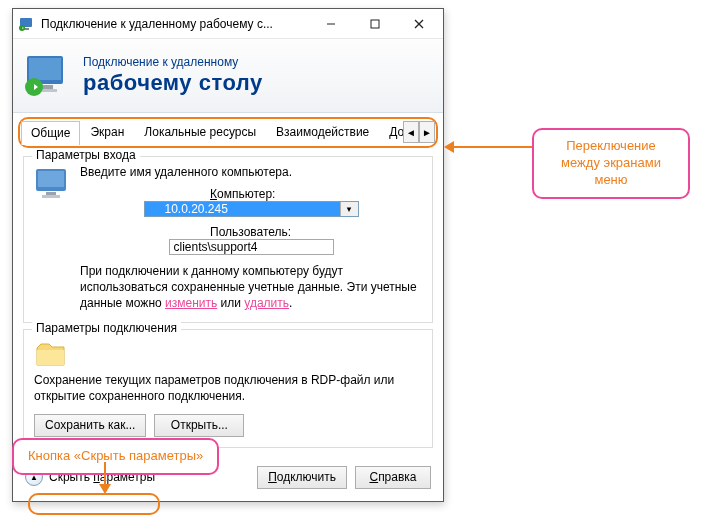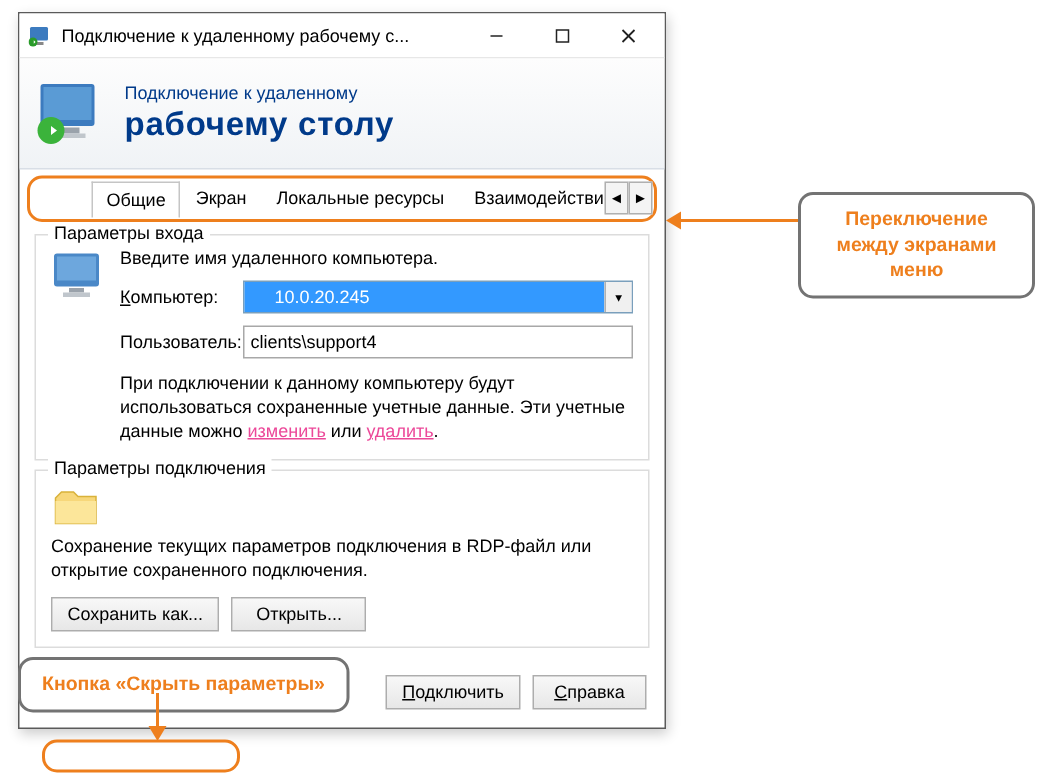--- a/index.html
+++ b/index.html
@@ -62,21 +62,20 @@
     border: 1px solid transparent;
     border-bottom: none;
     white-space: nowrap;
   }
   .tab.active {
     background: #fff;
     border-color: #c5c5c5;
     border-bottom: 1px solid #fff;
     position: relative;
     top: 1px;
-    margin-left: 40px;
   }
   .tab-scroll { display: flex; }
   .tab-scroll-btn {
     width: 16px; height: 22px;
     border: 1px solid #b0b0b0;
     background: #f4f4f4;
     display: flex; align-items: center; justify-content: center;
     font-size: 10px;
     margin-top: 1px;
   }
@@ -95,21 +94,21 @@
     left: 8px;
     background: #fff;
     padding: 0 4px;
     font-size: 12px;
     color: #000;
   }
   .login-row { display: flex; align-items: flex-start; }
   .login-icon { width: 38px; height: 38px; margin-right: 8px; flex-shrink: 0; }
   .login-body { flex: 1; }
   .intro { font-size: 12px; margin-bottom: 8px; }
-  .form-row { display: flex; align-items: center; margin-bottom: 8px; }
+  .form-row { display: flex; align-items: center; margin-bottom: 8px; flex-direction: column; }
   .form-label { width: 82px; font-size: 12px; }
   .underline { text-decoration: underline; }
   .combo {
     flex: 1;
     display: flex;
     border: 1px solid #7a9fbc;
     height: 22px;
   }
   .combo input {
     flex: 1; border: none; padding: 0 20px; font-size: 12px;
@@ -155,27 +154,27 @@
     font-size: 8px;
   }
   .hide-wrap {
     position: absolute;
     border: 2px solid #ee7f1d;
     border-radius: 10px;
     padding: 3px 6px;
   }
   .callout {
     position: absolute;
-    border: 2px solid #737373;
+    border: 2px solid #ec4899;
     border-radius: 10px;
     background: #fff;
     padding: 8px 14px;
     color: #ee7f1d;
     font-size: 13px;
-    font-weight: 700;
+    font-weight: 400;
     text-align: center;
     line-height: 1.3;
   }
   .callout-1 { left: 532px; top: 128px; width: 158px; }
   .callout-2 { left: 12px; top: 438px; }
   .arrow-line {
     position: absolute;
     background: #ee7f1d;
   }
   .arrow-head {

